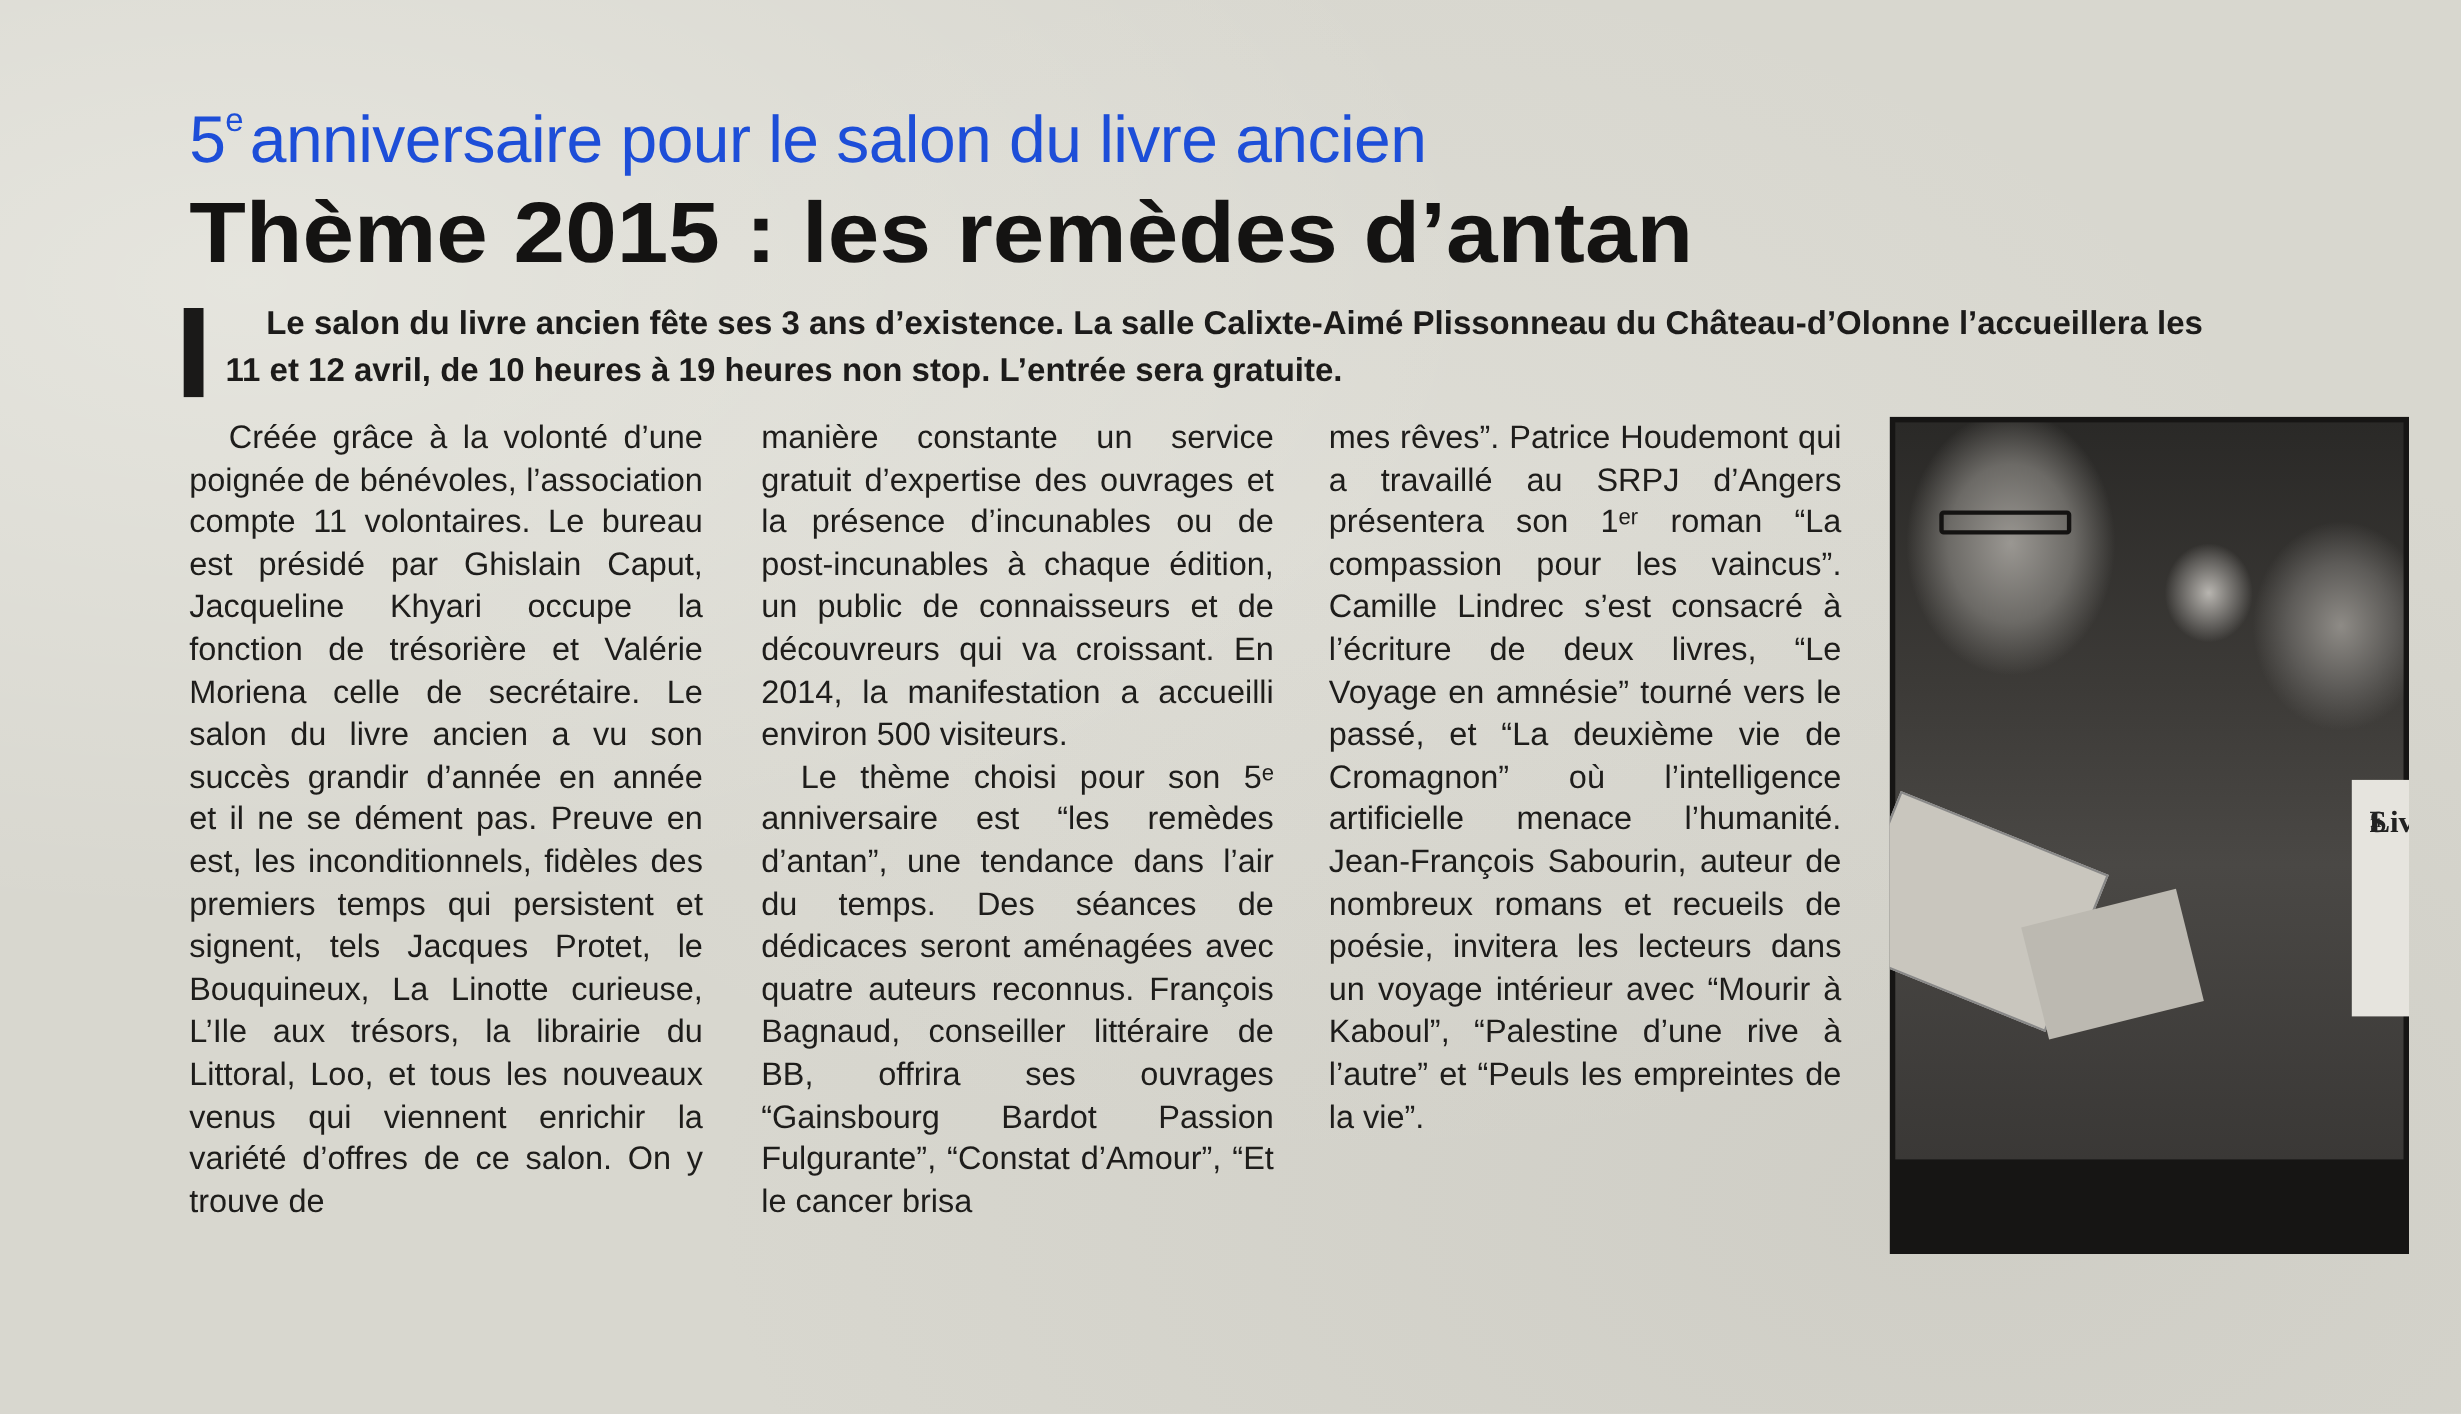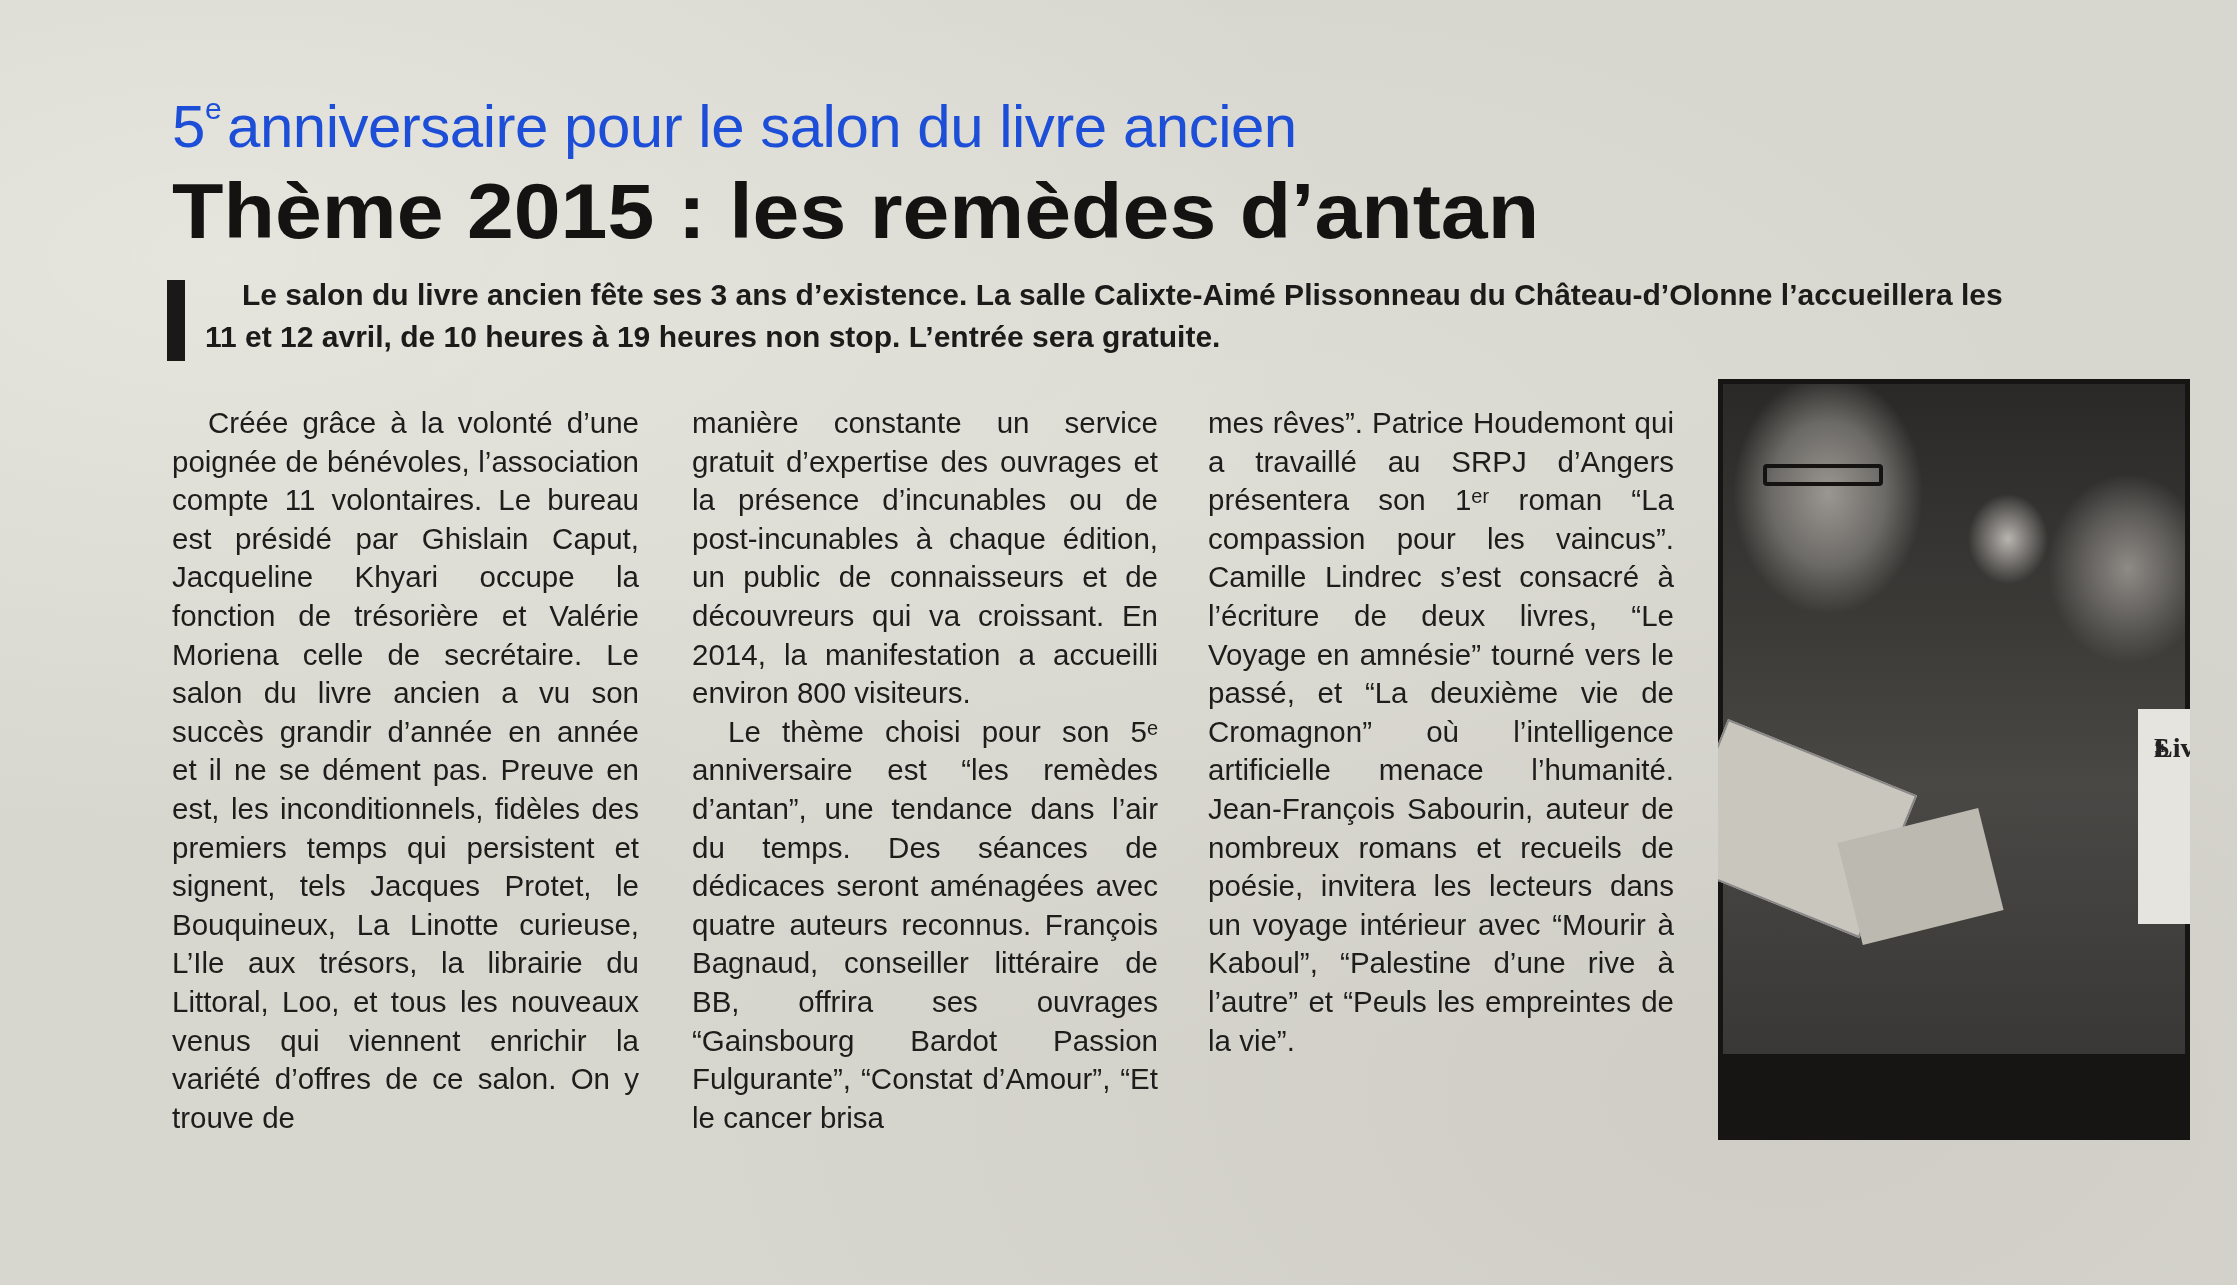--- a/index.html
+++ b/index.html
@@ -31,21 +31,21 @@
   }
   .lede {
     position: absolute; left: 205px; top: 274px; width: 2000px;
     font-size: 30px; font-weight: 700; line-height: 42px; color: #1c1b1a;
   }
   .lede .l1 { display: block; padding-left: 37px; white-space: nowrap; }
   .lede .l2 { display: block; white-space: nowrap; }
   .col {
     position: absolute; top: 379px;
     font-size: 29.5px; line-height: 38.6px; color: #1e1d1b;
-    text-align: justify; hyphens: manual; margin-top: 25px;
+    text-align: justify; hyphens: manual;
   }
   .col p { margin: 0; text-indent: 36px; }
   .col p.cont { text-indent: 0; }
   .col p + p { margin-top: 0; }
   #col1 { left: 172px; width: 467px; }
   #col2 { left: 692px; width: 466px; }
   #col3 { left: 1208px; width: 466px; }
   .photo {
     position: absolute; left: 1718px; top: 379px; width: 472px; height: 761px;
     background: #161514; overflow: hidden;
@@ -100,21 +100,21 @@
   <div class="lede">
     <span class="l1">Le salon du livre ancien fête ses 3 ans d’existence.  La salle Calixte-Aimé Plissonneau du Château-d’Olonne l’accueillera les</span>
     <span class="l2">11 et 12 avril, de 10 heures à 19 heures non stop. L’entrée sera gratuite.</span>
   </div>
 
   <div class="col" id="col1">
     <p>Créée grâce à la volonté d’une poignée de bénévoles, l’association compte 11 volon­taires. Le bureau est présidé par Ghislain Caput, Jacqueline Khyari occupe la fonction de trésorière et Valérie Moriena celle de secrétaire. Le salon du livre ancien a vu son succès grandir d’année en année et il ne se dément pas. Preuve en est, les inconditionnels, fidèles des premiers temps qui persis­tent et signent, tels Jacques Protet, le Bouquineux, La Li­notte curieuse, L’Ile aux trésors, la librairie du Littoral, Loo, et tous les nouveaux venus qui viennent enrichir la variété d’of­fres de ce salon. On y trouve de</p>
   </div>
 
   <div class="col" id="col2">
-    <p class="cont">manière constante un service gratuit d’expertise des ouvrages et la présence d’incunables ou de post-incunables à chaque édition, un public de connais­seurs et de découvreurs qui va croissant. En 2014, la manifes­tation a accueilli environ 800 vi­siteurs.</p>
+    <p class="cont">manière constante un service gratuit d’expertise des ouvrages et la présence d’incunables ou de post-incunables à chaque édition, un public de connais­seurs et de découvreurs qui va croissant. En 2014, la manifes­tation a accueilli environ 500 vi­siteurs.</p>
     <p>Le thème choisi pour son 5ᵉ anniversaire est “les remèdes d’antan”, une tendance dans l’air du temps. Des séances de dédicaces seront aménagées avec quatre auteurs reconnus. François Bagnaud, conseiller littéraire de BB, offrira ses ou­vrages “Gainsbourg Bardot Passion Fulgurante”, “Constat d’Amour”, “Et le cancer brisa</p>
   </div>
 
   <div class="col" id="col3">
     <p class="cont">mes rêves”. Patrice Houdemont qui a travaillé au SRPJ d’An­gers présentera son 1ᵉʳ roman “La compassion pour les vain­cus”. Camille Lindrec s’est consacré à l’écriture de deux li­vres, “Le Voyage en amnésie” tourné vers le passé, et “La deuxième vie de Cromagnon” où l’intelligence artificielle me­nace l’humanité. Jean-François Sabourin, auteur de nombreux romans et recueils de poésie, invitera les lecteurs dans un voyage intérieur avec “Mourir à Kaboul”, “Palestine d’une rive à l’autre” et “Peuls les empreintes de la vie”.</p>
   </div>
 
   <div class="photo">
     <div class="photo-img" title="two people holding antique books in a bookshop">
       <div class="glasses"></div>

